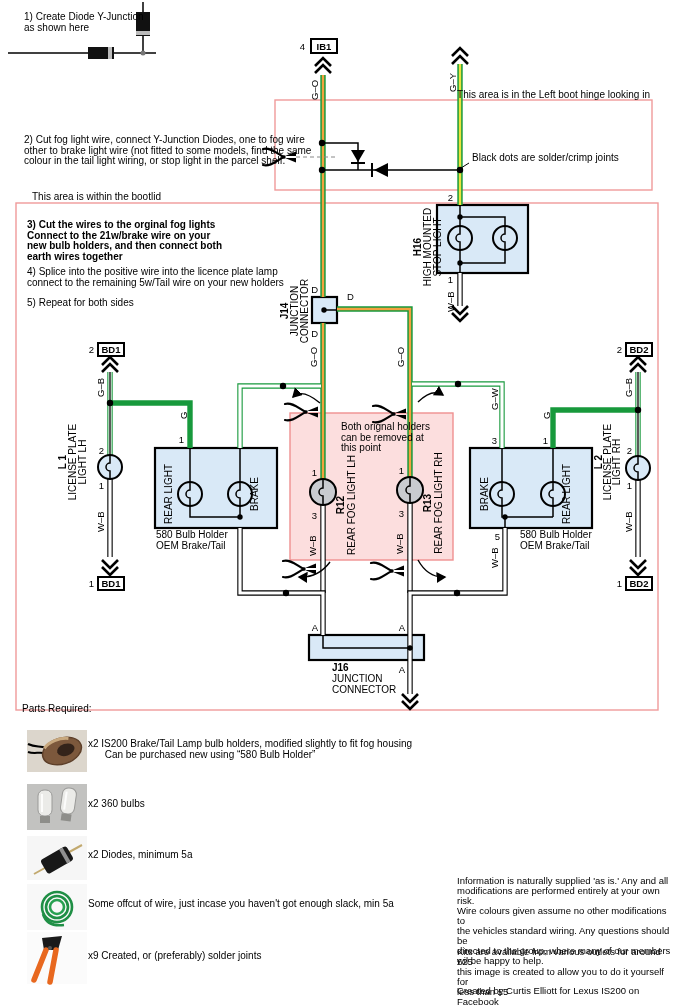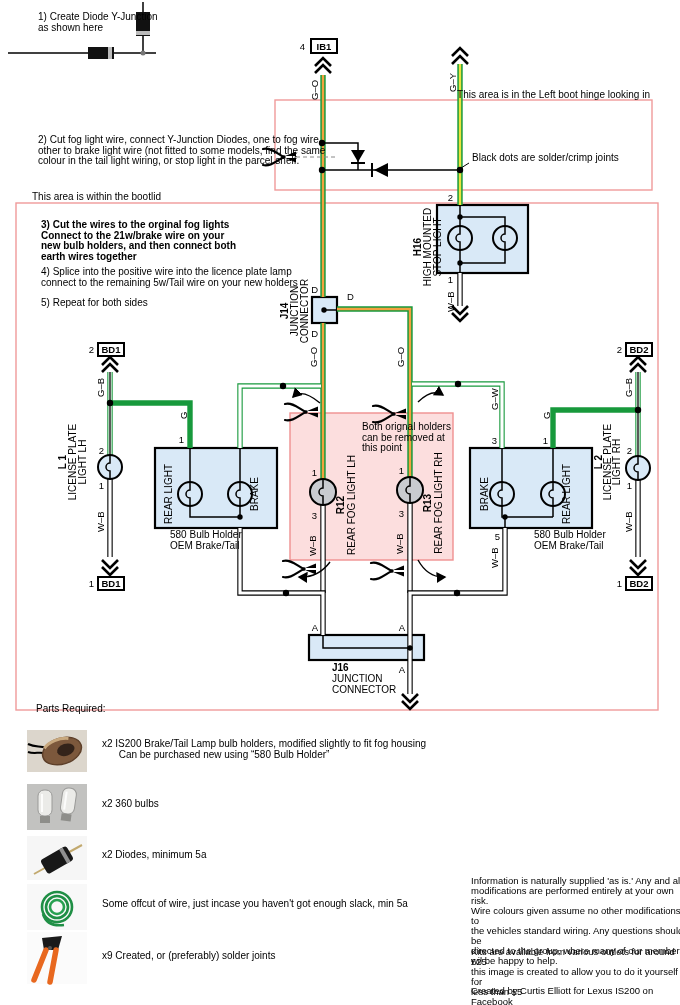--- a/index.html
+++ b/index.html
@@ -1,19 +1,19 @@
 <!DOCTYPE html>
 <html><head>
 <meta charset="utf-8">
 <style>
   html,body{margin:0;padding:0;background:#fff;}
   .page{position:relative;width:680px;height:1005px;background:#fff;
         font-family:"Liberation Sans",sans-serif;overflow:hidden;}
   .page svg{position:absolute;left:0;top:0;}
-  .txt{position:absolute;white-space:pre-line;font-size:10px;line-height:10.5px;color:#000;margin-left:14px;}
+  .txt{position:absolute;white-space:pre-line;font-size:10px;line-height:10.5px;color:#000;}
   .txt.prewrap{white-space:pre-wrap;}
   .txt.small{font-size:9.5px;line-height:10.5px;}
   svg text{font-family:"Liberation Sans",sans-serif;font-size:9.5px;fill:#000;}
   svg text.b{font-weight:bold;}
   svg text.t10{font-size:10px;}
   .wire-black{stroke:#000;stroke-width:5.4;fill:none;}
   .core-white{stroke:#fff;stroke-width:3.2;fill:none;}
   .wire-green{stroke:#17993c;stroke-width:5.4;fill:none;}
   .core-orange{stroke:#f2a13e;stroke-width:2.4;fill:none;}
   .core-yellow{stroke:#ece23e;stroke-width:2.4;fill:none;}
@@ -380,21 +380,21 @@
 <div class="txt" style="left:24px;top:135px;width:310px;">2) Cut fog light wire, connect Y-Junction Diodes, one to fog wire
 other to brake light wire (not fitted to some models, find the same
 colour in the tail light wiring, or stop light in the parcel shelf.</div>
 <div class="txt" style="left:27px;top:220px;width:260px;font-weight:bold;">3) Cut the wires to the orginal fog lights
 Connect to the 21w/brake wire on your
 new bulb holders, and then connect both
 earth wires together</div>
 <div class="txt" style="left:27px;top:267px;width:310px;">4) Splice into the positive wire into the licence plate lamp
 connect to the remaining 5w/Tail wire on your new holders</div>
 <div class="txt" style="left:27px;top:298px;width:200px;">5) Repeat for both sides</div>
-<div class="txt" style="left:348px;top:422px;width:112px;">Both orignal holders
+<div class="txt" style="left:341px;top:422px;width:112px;">Both orignal holders
 can be removed at
 this point</div>
 <div class="txt" style="left:156px;top:530px;width:110px;">580 Bulb Holder
 OEM Brake/Tail</div>
 <div class="txt" style="left:520px;top:530px;width:110px;">580 Bulb Holder
 OEM Brake/Tail</div>
 
 <div class="txt" style="left:22px;top:704px;text-align:center;">Parts Required:</div>
 <div class="txt prewrap" style="left:88px;top:739px;width:400px;">x2 IS200 Brake/Tail Lamp bulb holders, modified slightly to fit fog housing
       Can be purchased new using “580 Bulb Holder”</div>

